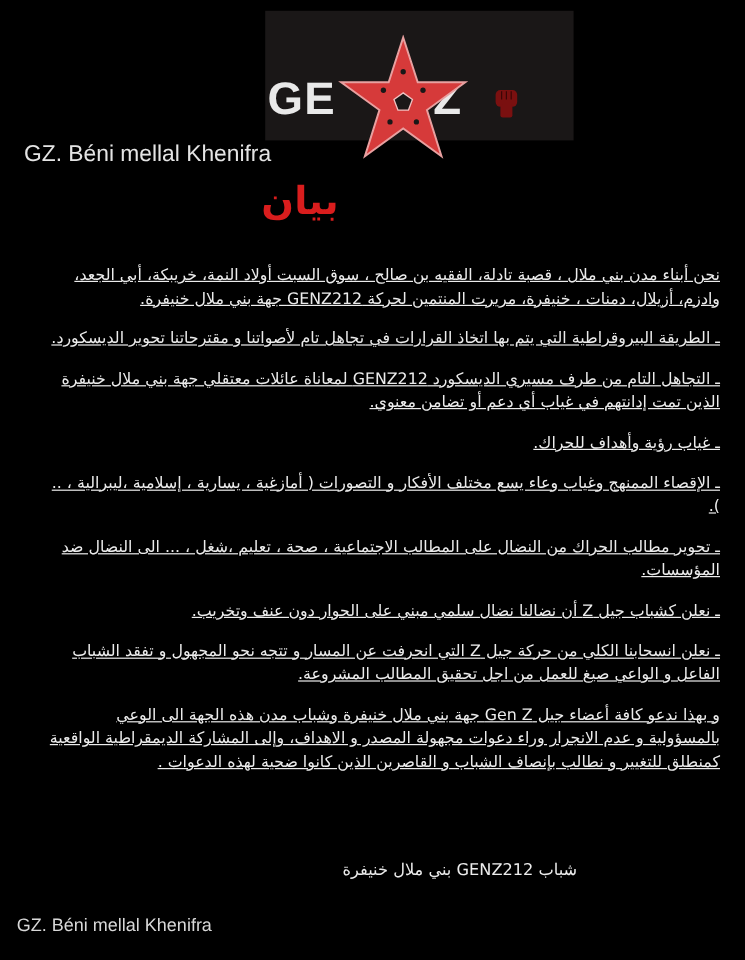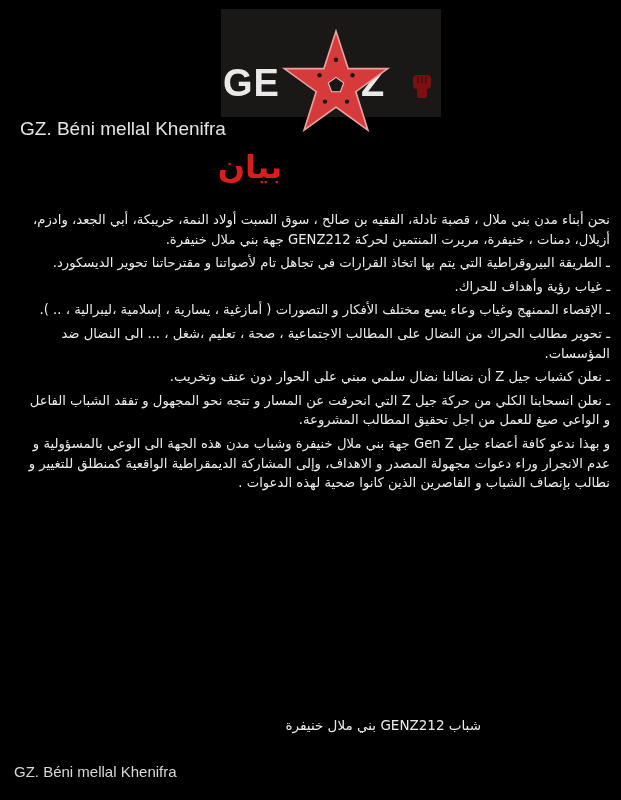--- a/index.html
+++ b/index.html
@@ -1,26 +1,26 @@
 <!DOCTYPE html>
 <html><head>
   <meta charset="utf-8">
   <style>
     html, body { margin:0; padding:0; }
     body { width:621px; height:800px; background:#000; overflow:hidden; position:relative; font-family:"DejaVu Sans", sans-serif; color:#e6e6e6; }
-    .banner { position:absolute; left:221px; top:9px; width:220px; height:108px; background:#1a1717; }
+    .banner { position:absolute; left:221px; top:9px; width:257px; height:108px; background:#1a1717; }
     .banner-text { position:absolute; left:0; top:53px; width:190px; font-family:"Liberation Sans", sans-serif; font-weight:900; font-size:38px; letter-spacing:1px; color:#e9e9e9; }
     .banner-text .g { position:absolute; left:2px; }
     .banner-text .z { position:absolute; left:140px; }
     .star { position:absolute; left:60px; top:20px; width:110px; height:110px; }
     .fist { position:absolute; left:188px; top:60px; width:26px; height:30px; }
     .header-org { position:absolute; left:20px; top:118px; font-family:"Liberation Sans", sans-serif; font-size:19px; color:#e4e4e4; }
     .title { position:absolute; left:0; width:500px; top:148px; text-align:center; font-family:"DejaVu Sans", sans-serif; font-weight:bold; font-size:32px; color:#d91d1d; direction:rtl; }
     .body-text { position:absolute; left:20px; top:206px; width:594px; direction:rtl; text-align:right; font-family:"DejaVu Sans", sans-serif; font-size:13.2px; line-height:19.6px; color:#ececec; }
-    .body-text p { margin:4px; }
+    .body-text p { margin:14px;text-decoration:underline; }
     .signature { position:absolute; right:140px; top:717px; direction:rtl; font-size:13.5px; color:#ececec;text-align:center; }
     .footer-org { position:absolute; left:14px; top:763px; font-family:"Liberation Sans", sans-serif; font-size:15px; color:#d8d8d8; }
   </style>
 </head>
 <body>
 
 <div class="banner">
   <div class="banner-text">
     <span class="g">GE</span>
     <span class="z">Z</span>
@@ -43,20 +43,21 @@
   </svg>
 </div>
 
 <div class="header-org">GZ. Béni mellal Khenifra</div>
 
 <div class="title">بيان</div>
 
 <div class="body-text">
   <p>نحن أبناء مدن بني ملال ، قصبة تادلة، الفقيه بن صالح ، سوق السبت أولاد النمة، خريبكة، أبي الجعد، وادزم، أزيلال، دمنات ، خنيفرة، مريرت المنتمين لحركة GENZ212 جهة بني ملال خنيفرة.</p>
   <p>ـ الطريقة البيروقراطية التي يتم بها اتخاذ القرارات في تجاهل تام لأصواتنا و مقترحاتنا تحوير الديسكورد.</p>
+  <p>ـ التجاهل التام من طرف مسيري الديسكورد GENZ212 لمعاناة عائلات معتقلي جهة بني ملال خنيفرة الذين تمت إدانتهم في غياب أي دعم أو تضامن معنوي.</p>
   <p>ـ غياب رؤية وأهداف للحراك.</p>
   <p>ـ الإقصاء الممنهج وغياب وعاء يسع مختلف الأفكار و التصورات ( أمازغية ، يسارية ، إسلامية ،ليبرالية ، .. ).</p>
   <p>ـ تحوير مطالب الحراك من النضال على المطالب الاجتماعية ، صحة ، تعليم ،شغل ، ... الى النضال ضد المؤسسات.</p>
   <p>ـ نعلن كشباب جيل Z أن نضالنا نضال سلمي مبني على الحوار دون عنف وتخريب.</p>
   <p>ـ نعلن انسحابنا الكلي من حركة جيل Z التي انحرفت عن المسار و تتجه نحو المجهول و تفقد الشباب الفاعل و الواعي صيغ للعمل من اجل تحقيق المطالب المشروعة.</p>
   <p>و بهذا ندعو كافة أعضاء جيل Gen Z جهة بني ملال خنيفرة وشباب مدن هذه الجهة الى الوعي بالمسؤولية و عدم الانجرار وراء دعوات مجهولة المصدر و الاهداف، وإلى المشاركة الديمقراطية الواقعية كمنطلق للتغيير و نطالب بإنصاف الشباب و القاصرين الذين كانوا ضحية لهذه الدعوات .</p>
 </div>
 
 <div class="signature">شباب GENZ212 بني ملال خنيفرة</div>
 

